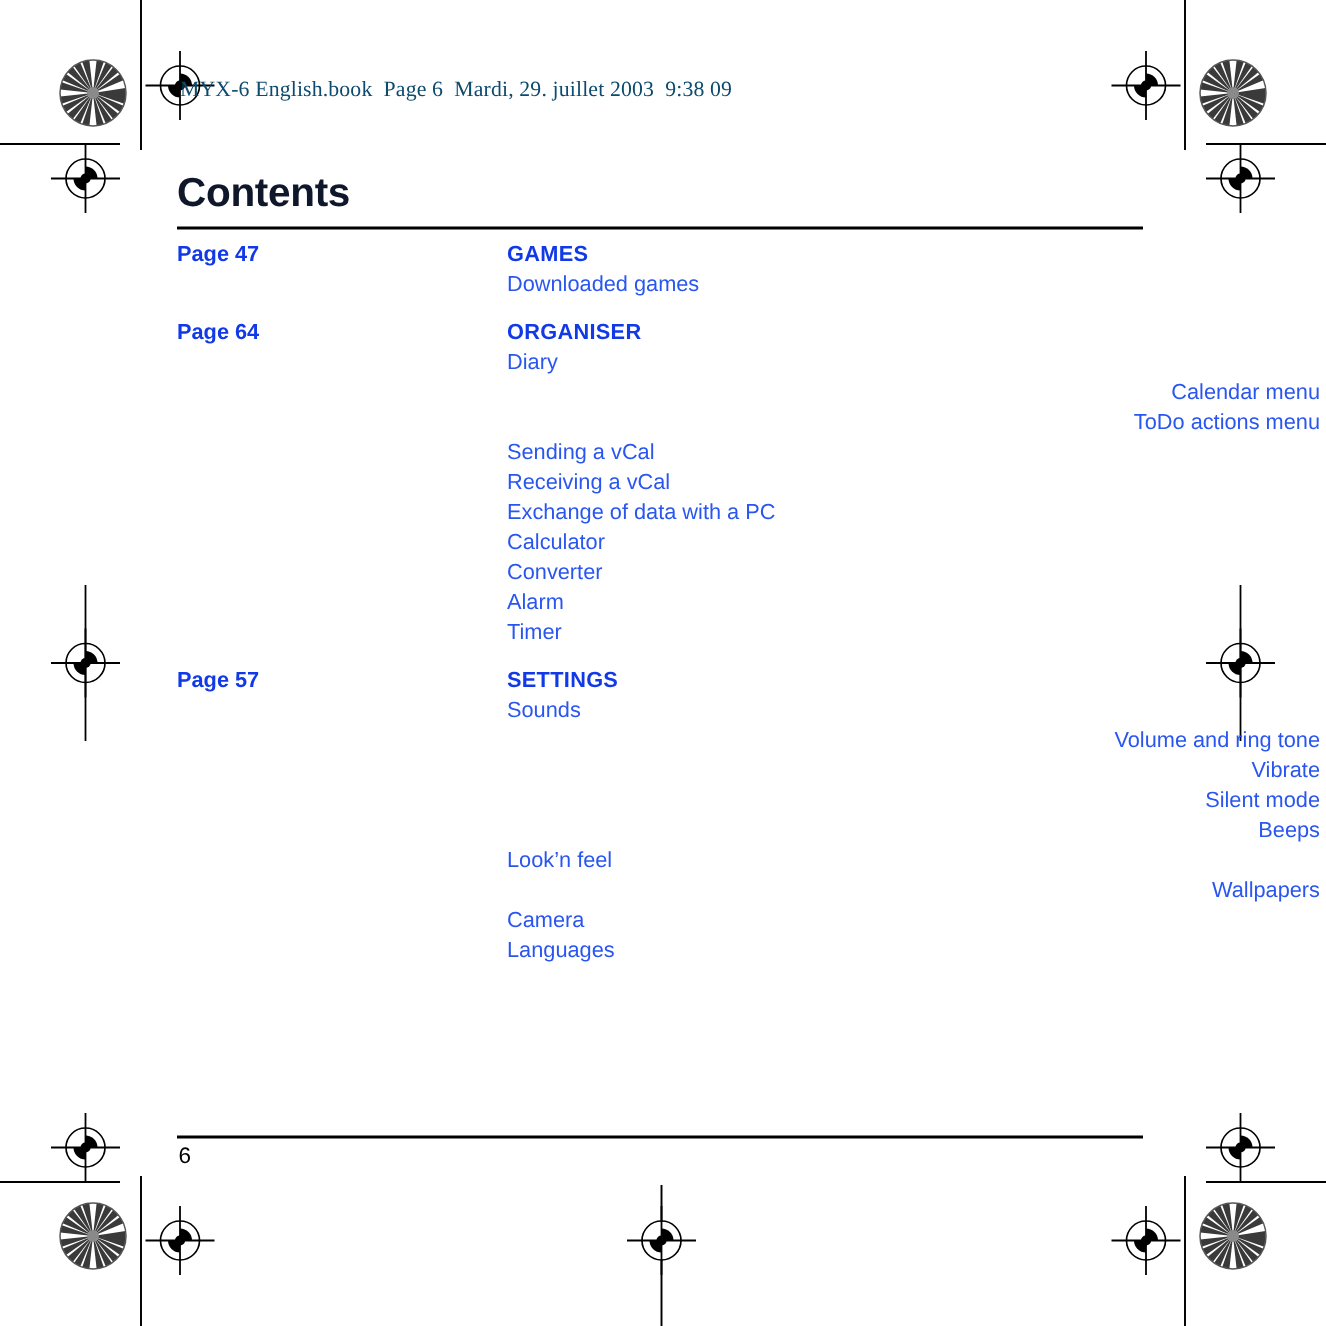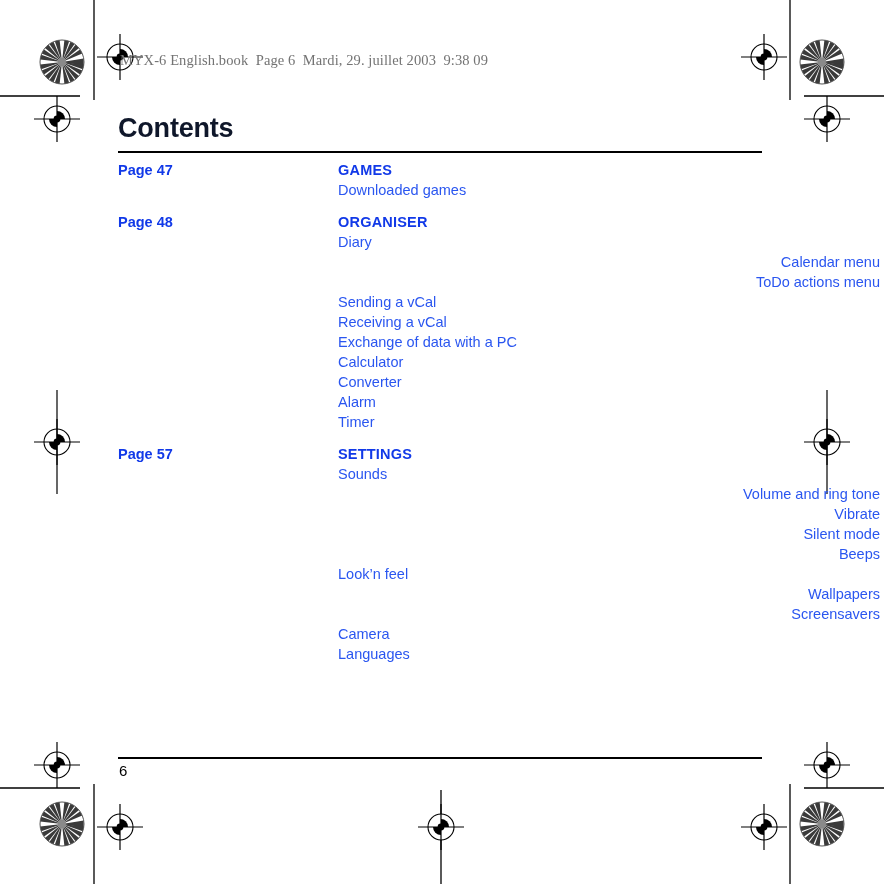--- a/index.html
+++ b/index.html
@@ -23,21 +23,21 @@
     pointer-events: none;
   }
 
   
   .file-info {
     position: absolute;
     left: 120px;
     top: 52px;
     font-family: "Liberation Serif", serif;
     font-size: 14.5px;
-    color: #737373;
+    color: #0c4a6e;
     white-space: pre;
     letter-spacing: 0.1px;
   }
 
   
   .page-title {
     position: absolute;
     left: 118px;
     top: 113px;
     font-size: 27px;
@@ -235,21 +235,21 @@
 <div class="toc" id="toc">
     <div class="toc-section">
       <div class="toc-row">
         <span class="page-ref">Page 47</span>
         <span class="sec-title">GAMES</span>
       </div>
       <div class="entry">Downloaded games</div>
     </div>
     <div class="toc-section">
       <div class="toc-row">
-        <span class="page-ref">Page 48</span>
+        <span class="page-ref">Page 64</span>
         <span class="sec-title">ORGANISER</span>
       </div>
       <div class="entry">Diary</div>
       <div class="entry lvl2">Calendar menu</div>
       <div class="entry lvl2">ToDo actions menu</div>
       <div class="entry">Sending a vCal</div>
       <div class="entry">Receiving a vCal</div>
       <div class="entry">Exchange of data with a PC</div>
       <div class="entry">Calculator</div>
       <div class="entry">Converter</div>
@@ -261,20 +261,19 @@
         <span class="page-ref">Page 57</span>
         <span class="sec-title">SETTINGS</span>
       </div>
       <div class="entry">Sounds</div>
       <div class="entry lvl2">Volume and ring tone</div>
       <div class="entry lvl2">Vibrate</div>
       <div class="entry lvl2">Silent mode</div>
       <div class="entry lvl2">Beeps</div>
       <div class="entry">Look’n feel</div>
       <div class="entry lvl2">Wallpapers</div>
-      <div class="entry lvl2">Screensavers</div>
       <div class="entry">Camera</div>
       <div class="entry">Languages</div>
     </div>
   </div>
 
 <div class="footer-rule"></div>
 <div class="folio">6</div>
 
 </body></html>

